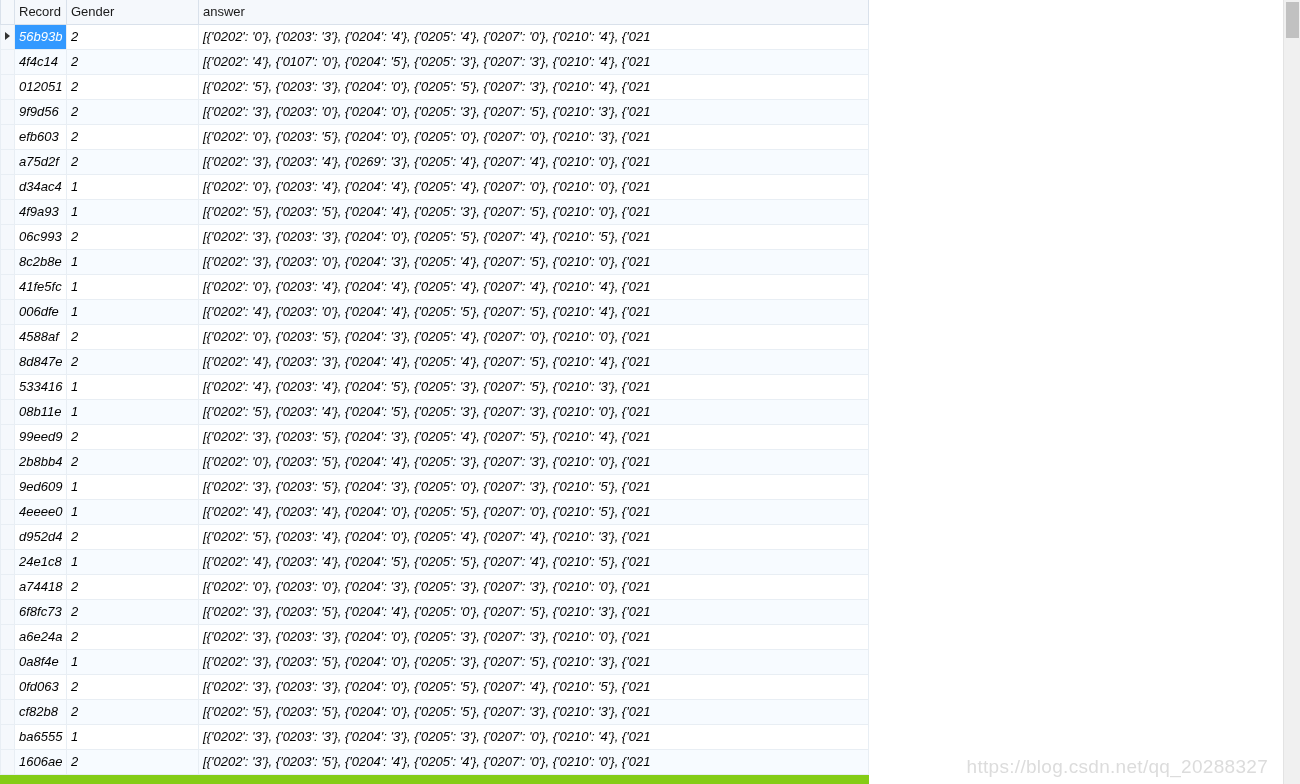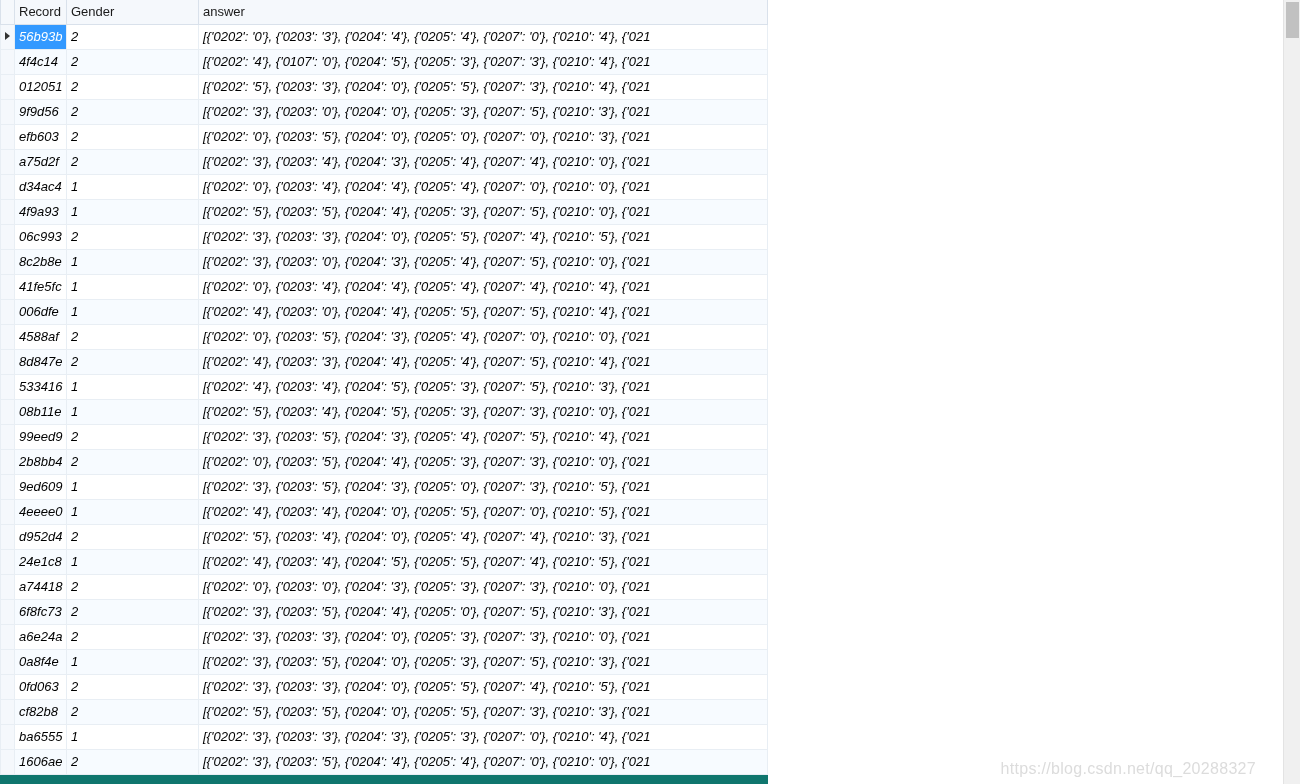--- a/index.html
+++ b/index.html
@@ -7,24 +7,24 @@
       font-family: "Segoe UI", Tahoma, sans-serif;
       font-size: 13px;
       background: #ffffff;
       color: #000;
       width: 1300px;
       height: 784px;
       overflow: hidden;
       position: relative;
     }
     .main-container {
-      width: 768px;
+      width: 869px;
       height: 784px;
       overflow: hidden;
-      background: #0f766e;
+      background: #84cc16;
       position: relative;
     }
     .grid {
       width: 100%;
       border-collapse: collapse;
       table-layout: fixed;
     }
     .header-row {
       background: #f5f8fc;
       height: 24px;
@@ -80,23 +80,23 @@
       position: absolute;
       top: 2px;
       left: 2px;
       width: 13px;
       height: 36px;
       background: #c1c1c1;
       border-radius: 0;
     }
     .watermark {
       position: absolute;
-      right: 44px;
+      right: 32px;
       bottom: 6px;
-      font-size: 16px;
+      font-size: 19px;
       color: #dcdcdc;
       letter-spacing: 0.3px;
       pointer-events: none;
     }
     .tri {
       display: inline-block;
       width: 0; height: 0;
       border-top: 4px solid transparent;
       border-bottom: 4px solid transparent;
       border-left: 5px solid #333;
@@ -143,21 +143,21 @@
         <tr>
           <td class="indicator-cell"></td>
           <td>efb603</td>
           <td>2</td>
           <td>[{'0202': '0'}, {'0203': '5'}, {'0204': '0'}, {'0205': '0'}, {'0207': '0'}, {'0210': '3'}, {'021</td>
         </tr>
         <tr>
           <td class="indicator-cell"></td>
           <td>a75d2f</td>
           <td>2</td>
-          <td>[{'0202': '3'}, {'0203': '4'}, {'0204': '3'}, {'0205': '4'}, {'0207': '4'}, {'0210': '0'}, {'021</td>
+          <td>[{'0202': '3'}, {'0203': '4'}, {'0269': '3'}, {'0205': '4'}, {'0207': '4'}, {'0210': '0'}, {'021</td>
         </tr>
         <tr>
           <td class="indicator-cell"></td>
           <td>d34ac4</td>
           <td>1</td>
           <td>[{'0202': '0'}, {'0203': '4'}, {'0204': '4'}, {'0205': '4'}, {'0207': '0'}, {'0210': '0'}, {'021</td>
         </tr>
         <tr>
           <td class="indicator-cell"></td>
           <td>4f9a93</td>

